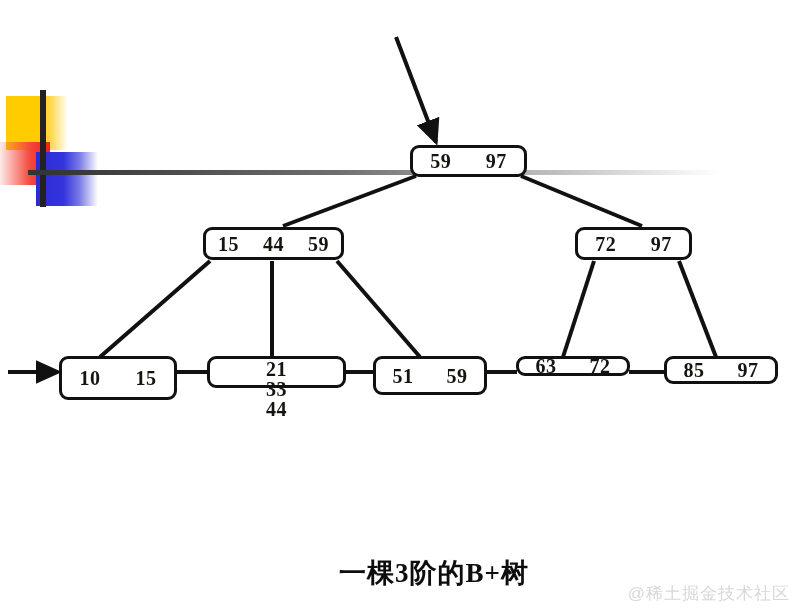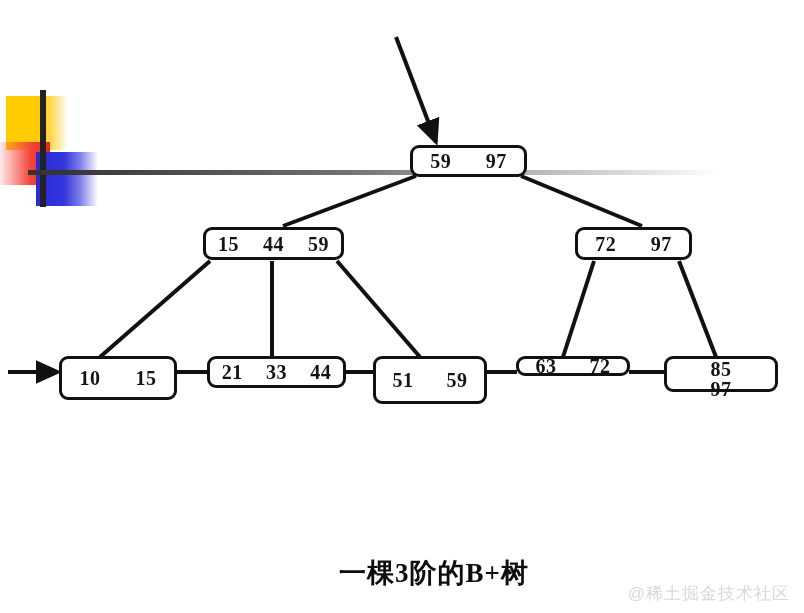--- a/index.html
+++ b/index.html
@@ -166,37 +166,37 @@
   <div class="node-box" id="node-internal-right" style="left:575px; top:227px; width:117px; height:33px;">
     <span class="key">72</span>
     <span class="key">97</span>
   </div>
 
   <div class="node-box" style="left:59px; top:356px; width:118px; height:44px;">
     <span class="key">10</span>
     <span class="key">15</span>
   </div>
 
-  <div class="node-box" style="left:207px; top:356px; width:139px; height:32px;">
+  <div class="node-box" style="left:207px; top:356px; width:139px; height:32px;flex-direction:column;">
     <span class="key">21</span>
     <span class="key">33</span>
     <span class="key">44</span>
   </div>
 
-  <div class="node-box" style="left:373px; top:356px; width:114px; height:48px;">
+  <div class="node-box" style="left:373px; top:356px; width:114px; height:39px;">
     <span class="key">51</span>
     <span class="key">59</span>
   </div>
 
   <div class="node-box" style="left:516px; top:356px; width:114px; height:20px;">
     <span class="key">63</span>
     <span class="key">72</span>
   </div>
 
-  <div class="node-box" style="left:664px; top:356px; width:114px; height:36px;flex-direction:column;">
+  <div class="node-box" style="left:664px; top:356px; width:114px; height:28px;">
     <span class="key">85</span>
     <span class="key">97</span>
   </div>
 
   <div class="caption">一棵3阶的B+树</div>
   <div class="watermark">@稀土掘金技术社区</div>
 
 </div>
 
 </body></html>

